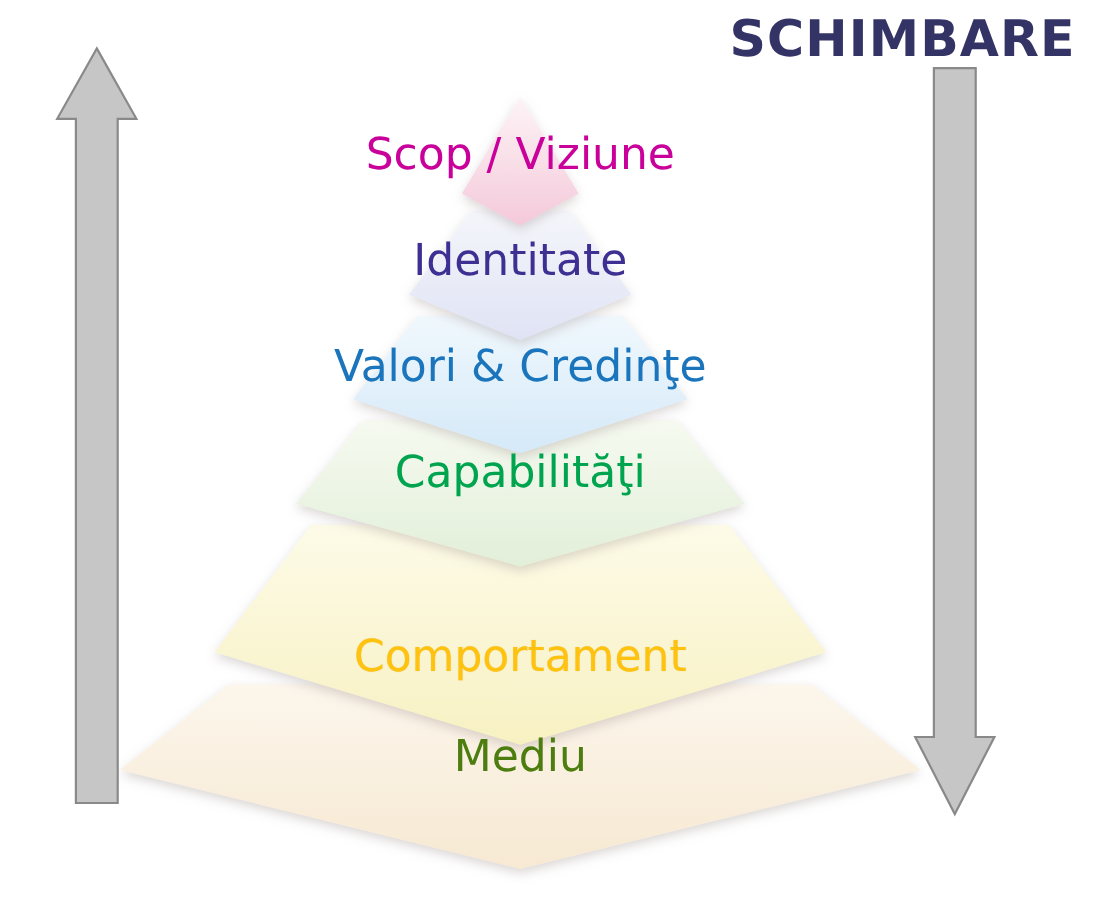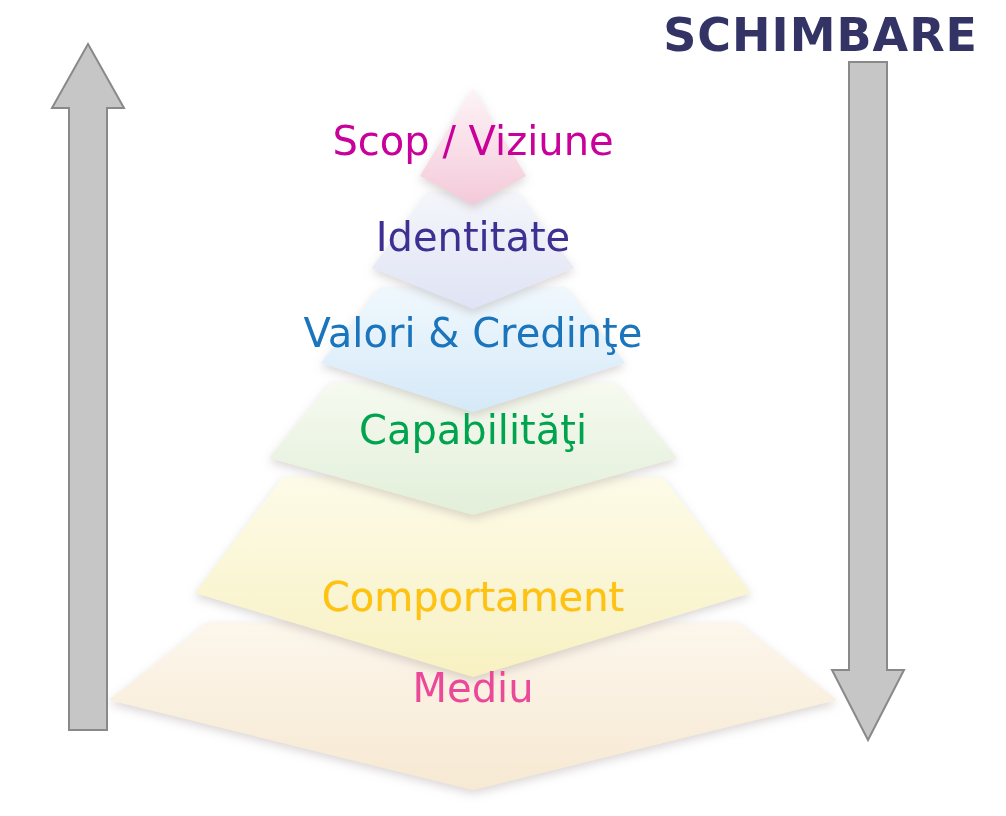--- a/index.html
+++ b/index.html
@@ -22,21 +22,21 @@
     font-size:40px;
     line-height:1;
     white-space:nowrap;
     font-weight:500;
   }
   .lvl0{ color:#C9009A; top:121px; }
   .lvl1{ color:#3E2F92; top:217px; }
   .lvl2{ color:#1B75BC; top:313px; }
   .lvl3{ color:#00A44F; top:410px; }
   .lvl4{ color:#FFC20E; top:537px; text-shadow:0 0 1px rgba(190,150,0,0.35);margin-top:40px; }
-  .lvl5{ color:#ec4899; top:668px; }
+  .lvl5{ color:#4d7c0f; top:668px; }
   .axis-label{
     position:absolute;
     font-size:46px;
     font-weight:bold;
     color:#333366;
     letter-spacing:1px;
     white-space:nowrap;
     line-height:1;
   }
   .axis-label.right{ top:12px; right:28px; }

